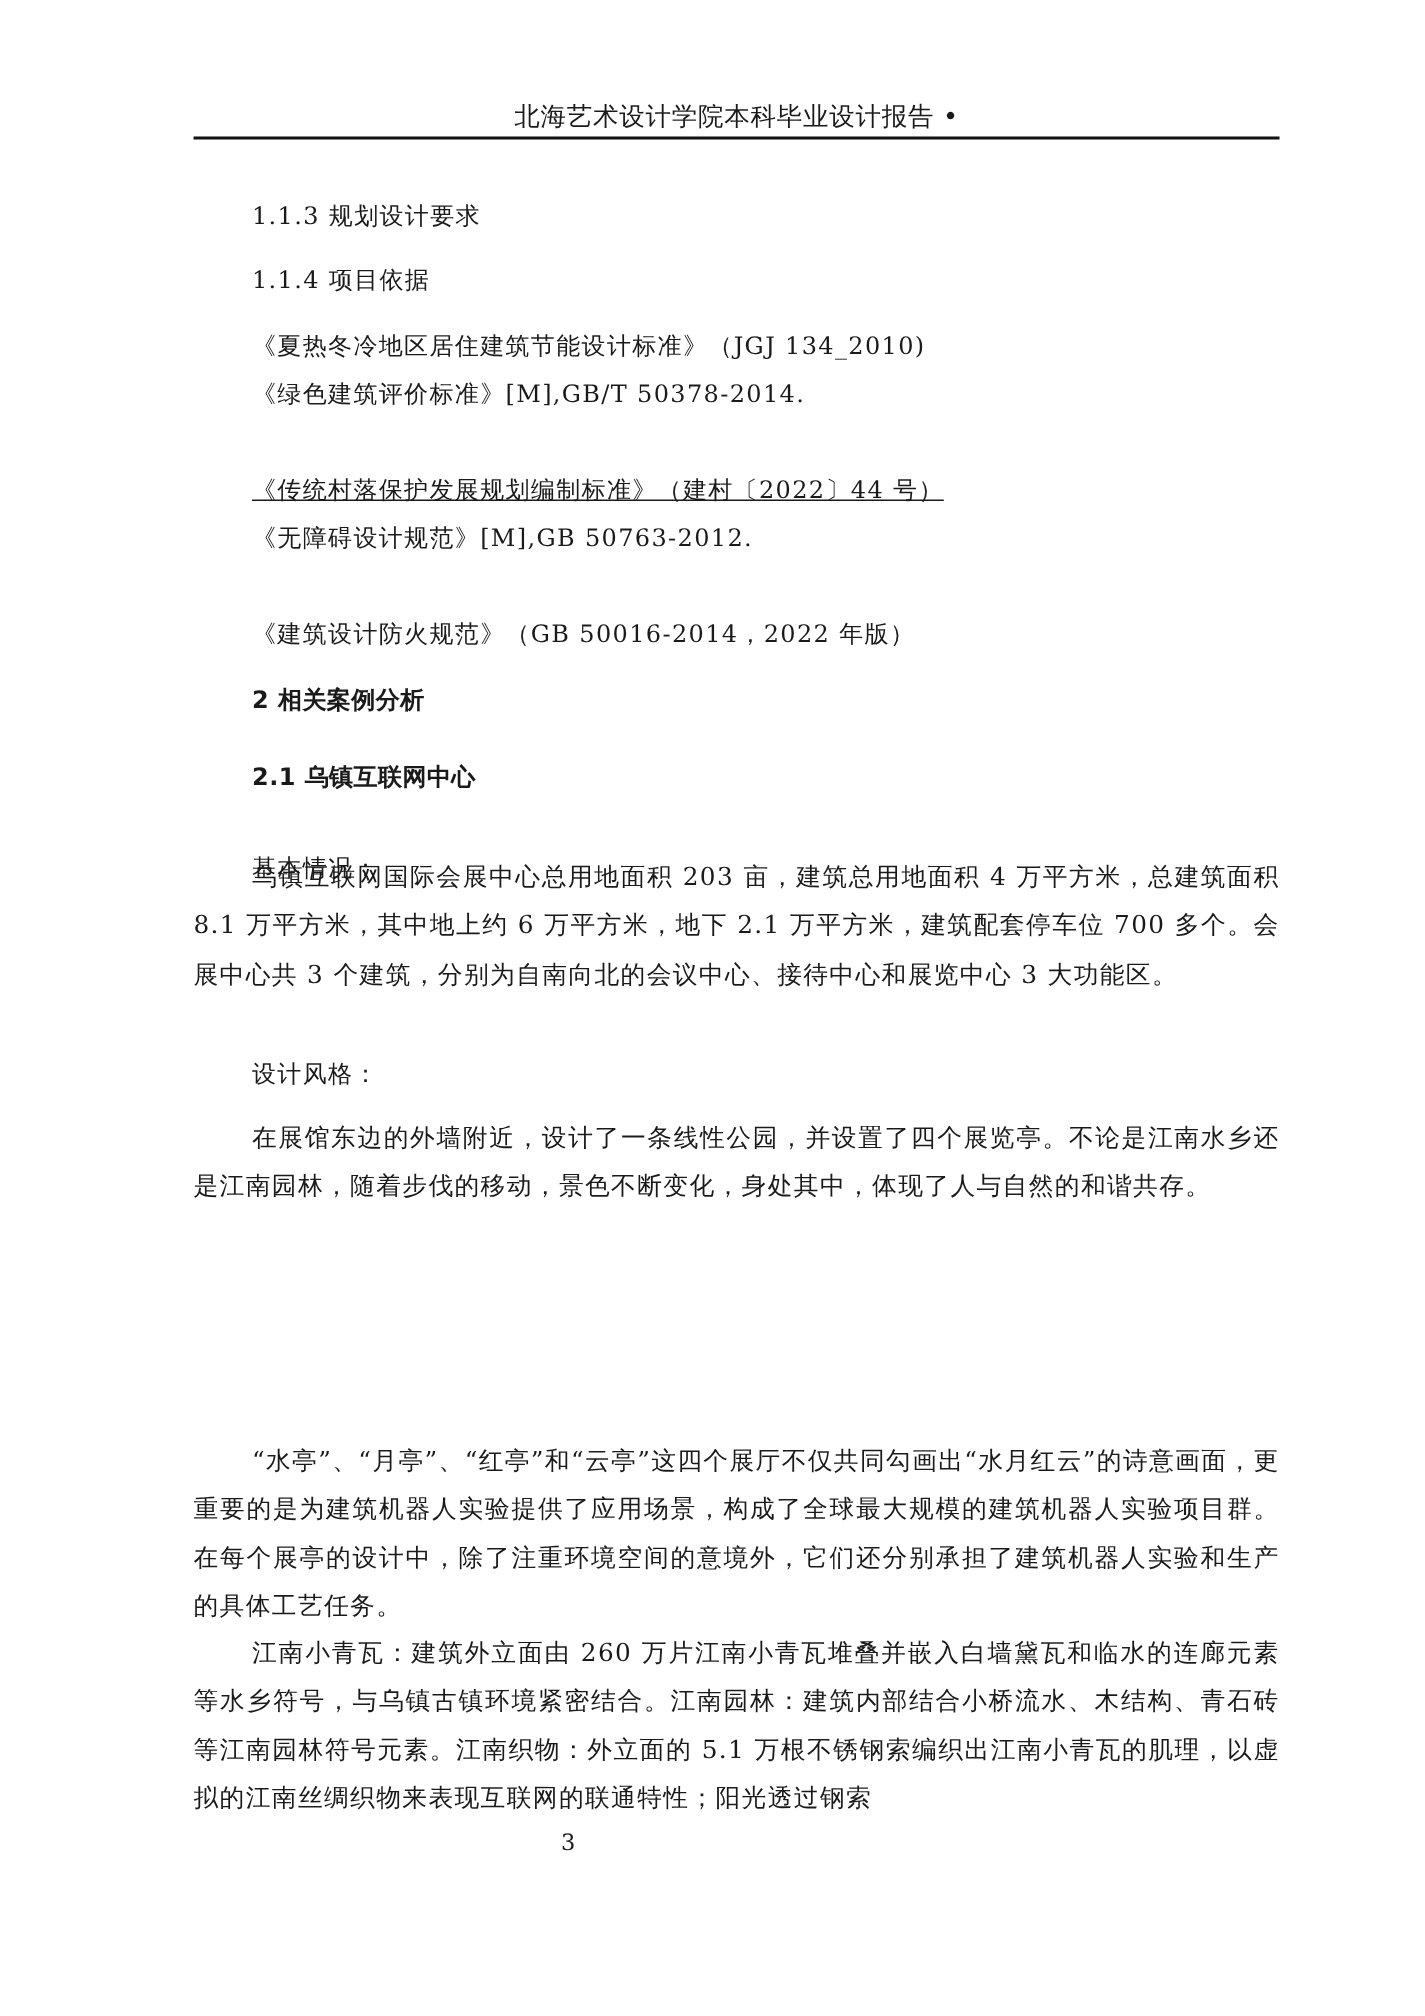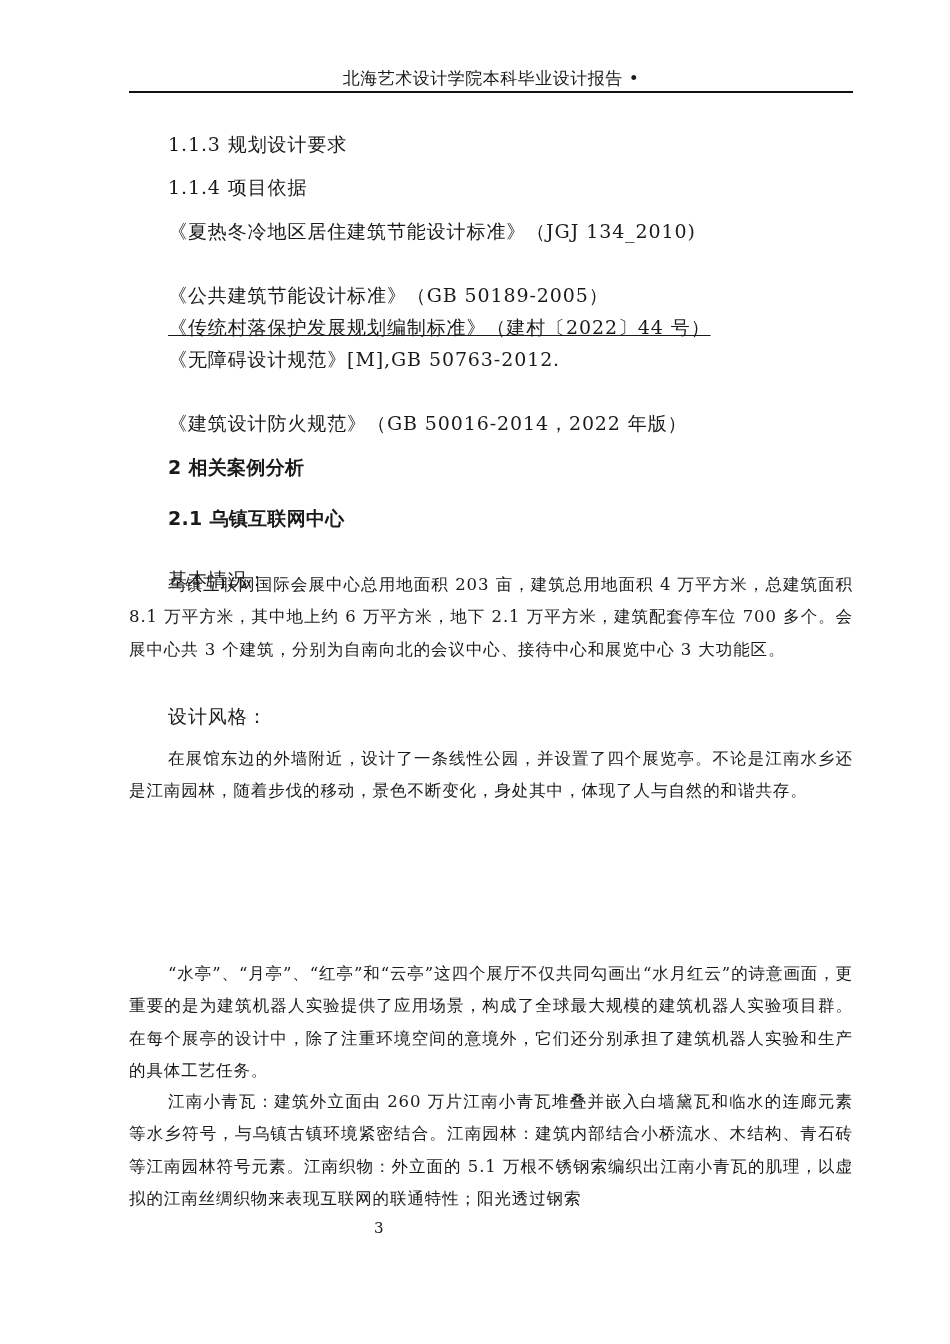--- a/index.html
+++ b/index.html
@@ -2,41 +2,41 @@
 <html><head>
 <meta charset="utf-8">
 <style>
   html, body { margin:0; padding:0; background:#ffffff; }
   body { width:950px; height:1344px; position:relative; overflow:hidden;
          font-family:"DejaVu Serif","Liberation Serif",serif; color:#1a1a1a; }
   .page { position:absolute; left:0; top:0; width:920px; height:1344px; background:#fff;margin-left:16px; }
   .header { position:absolute; left:113px; width:724px; top:66px; text-align:center;
             font-size:17px; line-height:24px; letter-spacing:0.5px; }
   .header-rule { position:absolute; left:113px; top:91px; width:724px; height:2px; background:#111; }
-  .line { position:absolute; left:113px; width:724px; font-size:19px; line-height:22px;
+  .line { position:absolute; left:113px; width:724px; font-size:16px; line-height:22px;
           white-space:nowrap; letter-spacing:0.9px; }
   .ind { left:152px; }
   .h { font-weight:bold; font-family:"DejaVu Sans","Liberation Sans",sans-serif; letter-spacing:0.3px; }
   .para { position:absolute; left:113px; width:724px; font-size:16.5px; line-height:32.3px;
           text-indent:39px; text-align:justify; letter-spacing:0.9px; margin:0; }
   .pagenum { position:absolute; left:358px; top:1218px; font-size:15px; line-height:20px; }
 </style>
 </head>
 <body>
 
 <div class="page">
 
   <div class="header">北海艺术设计学院本科毕业设计报告 •</div>
   <div class="header-rule"></div>
 
   <div class="line ind" style="top:133px;">1.1.3 规划设计要求</div>
   <div class="line ind" style="top:176px;">1.1.4 项目依据</div>
 
   <div class="line ind" style="top:220px;">《夏热冬冷地区居住建筑节能设计标准》（JGJ 134_2010)</div>
-  <div class="line ind" style="top:284px;">《公共建筑节能设计标准》（GB 50189-2005）</div>
+  <div class="line ind" style="top:252px;">《绿色建筑评价标准》[M],GB/T 50378-2014.</div>
   <div class="line ind" style="top:316px;text-decoration:underline;">《传统村落保护发展规划编制标准》（建村〔2022〕44 号）</div>
   <div class="line ind" style="top:348px;">《无障碍设计规范》[M],GB 50763-2012.</div>
   <div class="line ind" style="top:412px;">《建筑设计防火规范》（GB 50016-2014，2022 年版）</div>
 
   <div class="line ind h" style="top:456px;">2 相关案例分析</div>
   <div class="line ind h" style="top:507px;">2.1 乌镇互联网中心</div>
 
   <div class="line ind" style="top:568px;">基本情况：</div>
   <p class="para" style="top:569px;">乌镇互联网国际会展中心总用地面积 203 亩，建筑总用地面积 4 万平方米，总建筑面积 8.1 万平方米，其中地上约 6 万平方米，地下 2.1 万平方米，建筑配套停车位 700 多个。会展中心共 3 个建筑，分别为自南向北的会议中心、接待中心和展览中心 3 大功能区。</p>
 

